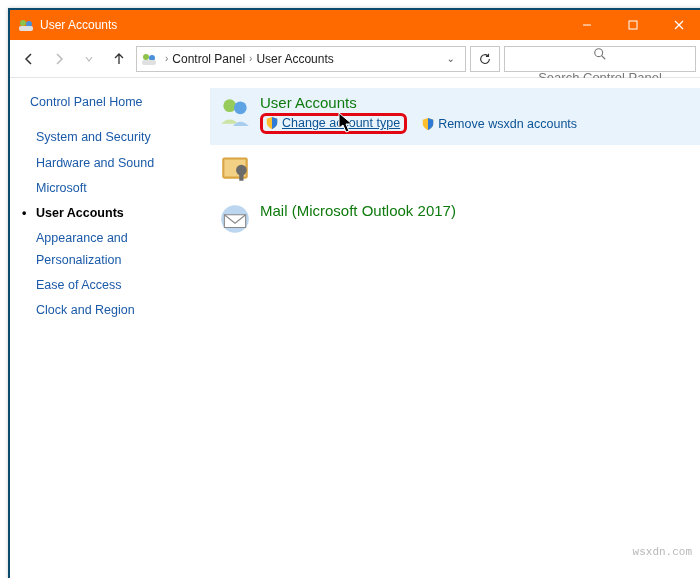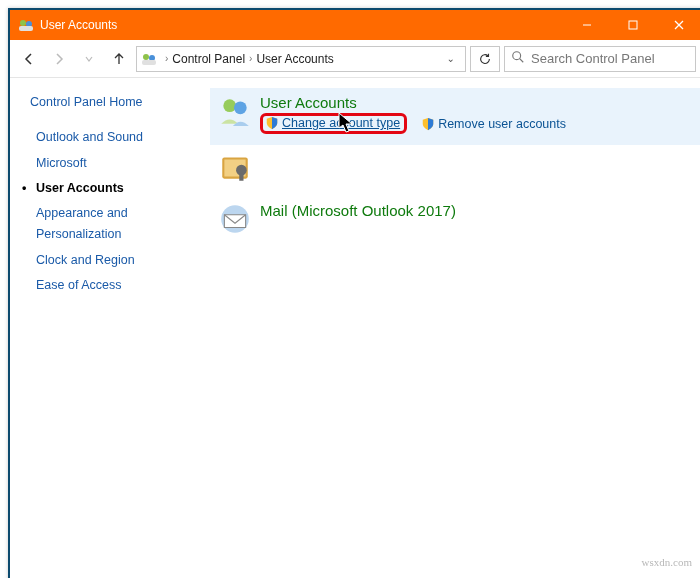--- a/index.html
+++ b/index.html
@@ -12,40 +12,40 @@
   .win-btn { width: 46px; height: 30px; display:flex; align-items:center; justify-content:center; color:#fff; font-size:10px; }
   .win-btn svg { stroke:#fff; fill:none; }
   .addrbar { height: 38px; display:flex; align-items:center; padding: 0 6px; gap:4px; border-bottom:1px solid #e5e5e5; }
   .nav-btn { width:26px; height:26px; display:flex; align-items:center; justify-content:center; color:#555; }
   .nav-btn.disabled { color:#bbb; }
   .breadcrumb { flex:1; height:26px; border:1px solid #c8c8c8; display:flex; align-items:center; padding:0 4px; font-size:12px; color:#222; }
   .bc-icon { width:16px;height:16px;margin-right:4px; }
   .bc-sep { color:#777; margin:0 4px; font-size:10px; }
   .bc-drop { margin-left:auto; color:#555; font-size:10px; padding:0 6px; }
   .refresh { width:30px; height:26px; border:1px solid #c8c8c8; display:flex; align-items:center; justify-content:center; }
-  .search { width:192px; height:26px; border:1px solid #c8c8c8; display:flex; align-items:center; padding:0 6px; color:#777; font-size:13px; gap:6px; }
+  .search { width:192px; height:26px; border:1px solid #c8c8c8; display:flex; align-items:center; padding:0 6px; color:#777; font-size:13px; gap:6px;flex-direction:column; }
   .content { flex:1; display:flex; overflow:hidden; background:#fff; }
   .sidebar { width:200px; padding:14px 10px 10px 26px; font-size:12.5px; color:#1a5aa8; line-height:1.7; }
   .sidebar .item { display:block; margin-bottom:4px; cursor:pointer; }
   .sidebar .item.home { margin-bottom:14px; margin-left:-6px; }
   .sidebar .item.selected { color:#000; font-weight:600; position:relative; }
   .sidebar .item.selected::before { content:"•"; position:absolute; left:-14px; color:#000; }
   .main { flex:1; padding-top:10px; font-size:13px; }
   .section { display:flex; padding:6px 10px 10px 8px; border-bottom:1px solid transparent; }
   .section.highlight { background:#e9f3fc; }
   .sec-icon { width:34px; height:34px; flex:0 0 34px; margin-right:8px; }
   .sec-body { flex:1; }
   .sec-title { color:#0e7a0d; font-size:15px; }
   .sec-links { margin-top:2px; display:flex; flex-wrap:wrap; align-items:center; gap:8px 14px; }
   .link { color:#0b5394; text-decoration:none; font-size:12.5px; display:inline-flex; align-items:center; gap:3px; cursor:pointer; }
   .shield { width:14px; height:14px; }
   .outlined { border:3px solid #e30613; border-radius:6px; padding:0 4px 1px 2px; text-decoration:underline; position:relative; }
   .cursor { position:absolute; left:338px; top:112px; pointer-events:none; z-index:50; }
   .vbar { color:#c4c4c4; }
-  .watermark { position:absolute; right:8px; bottom:10px; font-size:11px; color:#b8b8b8; font-family: Liberation Serif, serif; }
+  .watermark { position:absolute; right:8px; bottom:20px; font-size:11px; color:#b8b8b8; font-family: Liberation Mono, monospace; }
 </style>
 </head>
 <body>
 
 <div class="window">
 
   <div class="titlebar">
     <span class="app-icon">
       <svg viewBox="0 0 16 16">
           <circle cx="5" cy="6" r="3" fill="#8fc24a"></circle>
@@ -121,26 +121,27 @@
             <circle cx="6.5" cy="6.5" r="4.5" stroke="#777" fill="none" stroke-width="1.3"></circle>
             <line x1="10" y1="10" x2="14" y2="14" stroke="#777" stroke-width="1.3"></line>
           </svg></span>
       <span>Search Control Panel</span>
     </div>
   </div>
 
   <div class="content">
     <div class="sidebar">
       <span class="item home">Control Panel Home</span>
-      <span class="item">Outlook and Sound</span>
+      <span class="item">System and Security</span>
+      <span class="item">Hardware and Sound</span>
       <span class="item">Microsoft</span>
       <span class="item selected">User Accounts</span>
       <span class="item">Appearance and Personalization</span>
+      <span class="item">Ease of Access</span>
       <span class="item">Clock and Region</span>
-      <span class="item">Ease of Access</span>
     </div>
 
     <div class="main">
 
       <div class="section highlight">
         <span class="sec-icon">
           <svg viewBox="0 0 32 32">
               <circle cx="11" cy="11" r="6" fill="#97cc5b"></circle>
               <circle cx="21" cy="13" r="6" fill="#5ea3e4"></circle>
               <path d="M3 28 Q11 20 19 28 Z" fill="#cbe3a3"></path>
@@ -155,21 +156,21 @@
                     <path d="M8 1 L14 3 V8 C14 12 8 15 8 15 C8 15 2 12 2 8 V3 Z" fill="#fdbf2d"></path>
                     <path d="M8 1 L14 3 V8 C14 12 8 15 8 15 Z" fill="#2d7bd6"></path>
                   </svg></span>
               <span>Change account type</span>
             </span>
             <span class="link">
               <span class="shield"><svg viewBox="0 0 16 16">
                     <path d="M8 1 L14 3 V8 C14 12 8 15 8 15 C8 15 2 12 2 8 V3 Z" fill="#fdbf2d"></path>
                     <path d="M8 1 L14 3 V8 C14 12 8 15 8 15 Z" fill="#2d7bd6"></path>
                   </svg></span>
-              <span>Remove user accounts</span>
+              <span>Remove wsxdn accounts</span>
             </span>
           </div>
         </div>
       </div>
 
       <div class="section">
         <span class="sec-icon">
           <svg viewBox="0 0 32 32">
               <rect x="4" y="6" width="24" height="20" rx="2" fill="#d9a441"></rect>
               <rect x="6" y="8" width="20" height="16" fill="#f2d084"></rect>

